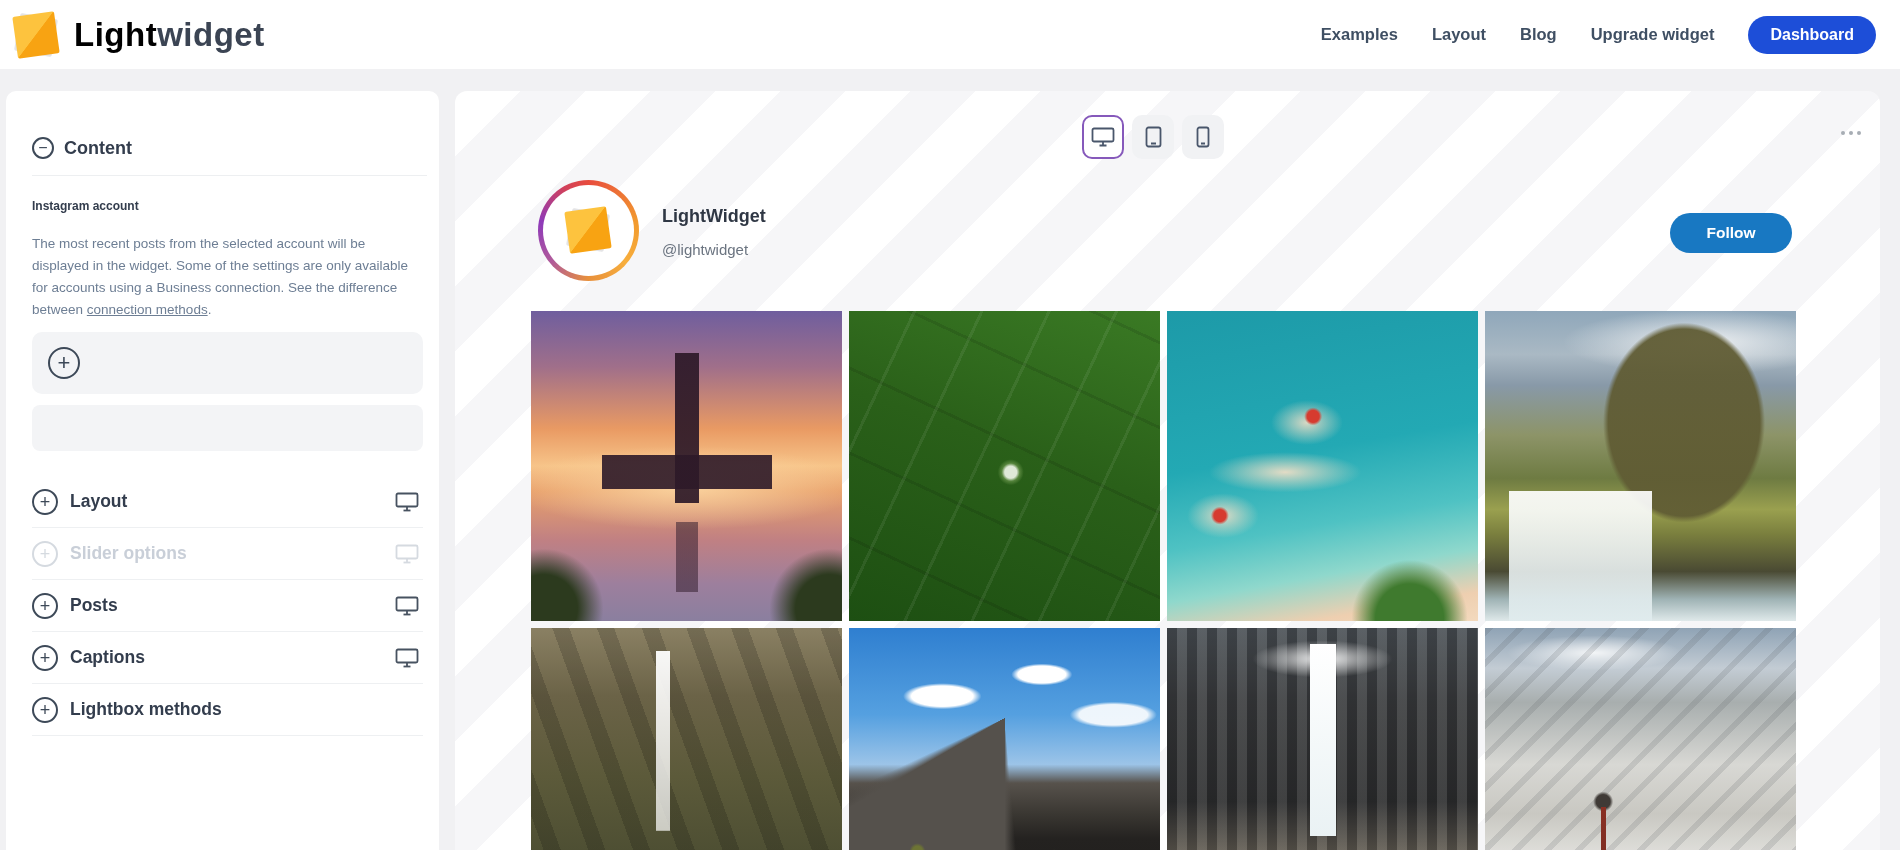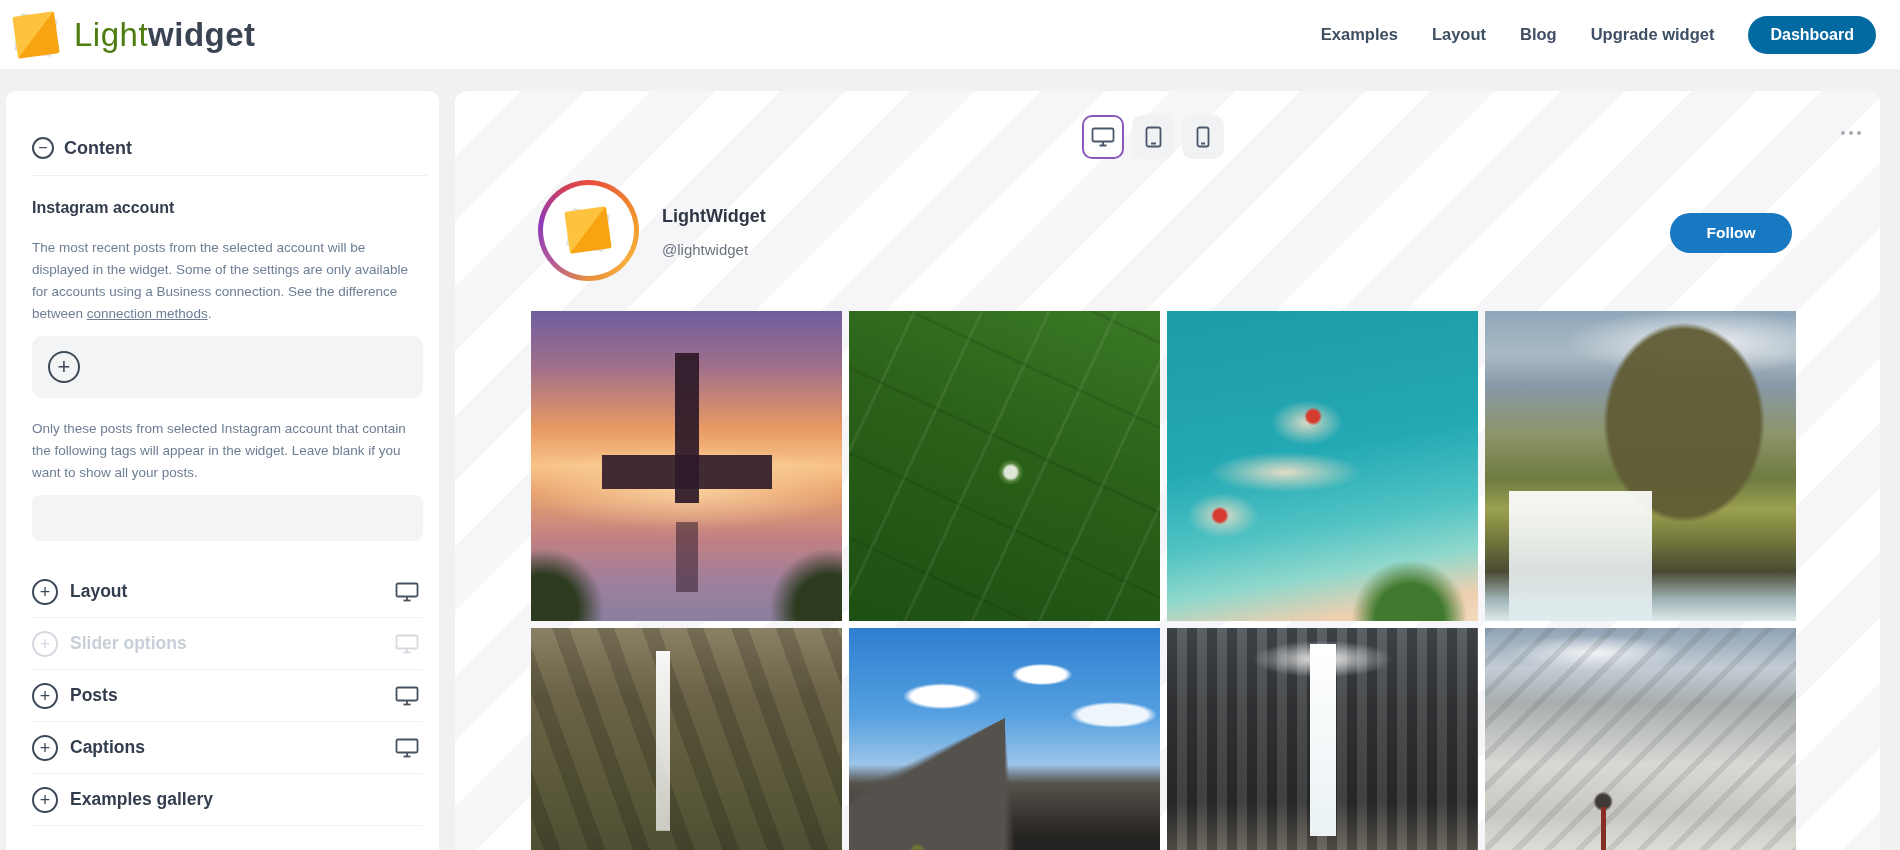--- a/index.html
+++ b/index.html
@@ -8,39 +8,39 @@
 
   
   header { position:absolute; left:0; top:0; width:1900px; height:69px; background:#ffffff;
     display:flex; align-items:center; justify-content:space-between; padding:0 24px 0 12px; z-index:5; }
   .logo { display:flex; align-items:center; gap:14px; cursor:pointer; }
   .logo-mark { position:relative; width:48px; height:48px; display:inline-block; }
   .logo-shadow { position:absolute; inset:5px; background:#e4e4e6; transform:rotate(10deg); border-radius:2px; }
   .logo-square { position:absolute; inset:3px; background:linear-gradient(to bottom right,#fdc33e 49%,#f8a312 50%);
     transform:rotate(-8deg); border-radius:2px; }
   .logo-text { font-size:33px; letter-spacing:0.5px; }
-  .logo-text .lt { color:#4d7c0f; font-weight:400; }
+  .logo-text .lt { color:#000000; font-weight:700; }
   .logo-text .lb { color:#3b4453; font-weight:700; }
   nav { display:flex; align-items:center; gap:34px; }
   nav a { text-decoration:none; color:#3f4f63; font-size:16.5px; font-weight:700; cursor:pointer; }
-  nav a.pill { background:#0369a1; color:#ffffff; padding:10px 22px; border-radius:20px; font-size:16px; }
+  nav a.pill { background:#1d4ed8; color:#ffffff; padding:10px 22px; border-radius:20px; font-size:16px; }
 
   
   aside { position:absolute; left:6px; top:91px; width:433px; height:770px; background:#ffffff;
     border-radius:10px; padding:46px 16px 0 26px; }
   .sec-head { display:flex; align-items:center; gap:10px; }
   .circle-icon { display:inline-flex; align-items:center; justify-content:center;
     border:2px solid #3d4958; border-radius:50%; color:#3d4958; flex:none;
     font-weight:400; line-height:1; }
   .ci-22 { width:22px; height:22px; font-size:16px; }
   .ci-26 { width:26px; height:26px; font-size:18px; }
   .ci-32 { width:32px; height:32px; font-size:22px; }
   .sec-title { font-size:18px; font-weight:700; color:#333d4d; }
   aside hr.top-div { border:none; border-top:1px solid #edeff1; margin:16px -4px 0 0; }
-  aside h3 { font-size:16px; font-weight:700; color:#333d4d; margin-top:23px; }
+  aside h3 { font-size:12px; font-weight:700; color:#333d4d; margin-top:23px; }
   .desc { margin-top:20px; font-size:13.5px; line-height:22px; color:#6d7e94; }
   .inline-link { color:#6d7e94; text-decoration:underline; cursor:pointer; }
   .connect-btn { margin-top:11px; width:100%; height:62px; background:#f3f4f6; border:none;
     border-radius:10px; display:flex; align-items:center; gap:17px; padding:0 16px; cursor:pointer;
     font-family:"Liberation Sans", sans-serif; font-size:16.5px; font-weight:700; color:#333d4d; text-align:left; }
   .tag-input { margin-top:11px; width:100%; height:46px; background:#f3f4f6; border:none;
     border-radius:8px; outline:none; padding:0 14px; font-size:14px; color:#333d4d; }
   .acc-list { margin-top:25px; }
   .acc-row { height:52px; display:flex; align-items:center; gap:12px;
     border-bottom:1px solid #eef0f2; cursor:pointer; }
@@ -162,21 +162,20 @@
   <hr class="top-div">
 
   <h3>Instagram account</h3>
   <p class="desc"><span>The most recent posts from the selected account will be displayed in the widget. Some of the settings are only available for accounts using a Business connection. See the difference between</span>
     <a class="inline-link">connection methods</a><span>.</span></p>
 
   <button class="connect-btn">
     <span class="circle-icon ci-32">+</span>
   </button>
 
-  <p class="desc">Only these posts from selected Instagram account that contain the following tags will appear in the widget. Leave blank if you want to show all your posts.</p>
   <input class="tag-input" value="" style="">
 
   <div class="acc-list">
     <div class="acc-row">
       <span class="circle-icon ci-26">+</span>
       <span class="acc-label">Layout</span>
       <span class="acc-spacer"></span>
       <svg class="mon-icon" width="24" height="20" viewBox="0 0 24 20">
           <rect x="1.5" y="1.5" width="21" height="13" rx="1.5"></rect>
           <path d="M8.5 18.5h7"></path>
@@ -208,21 +207,21 @@
       <span class="acc-label">Captions</span>
       <span class="acc-spacer"></span>
       <svg class="mon-icon" width="24" height="20" viewBox="0 0 24 20">
           <rect x="1.5" y="1.5" width="21" height="13" rx="1.5"></rect>
           <path d="M8.5 18.5h7"></path>
           <path d="M12 15v3.5"></path>
         </svg>
     </div>
     <div class="acc-row">
       <span class="circle-icon ci-26">+</span>
-      <span class="acc-label">Examples gallery</span>
+      <span class="acc-label">Lightbox methods</span>
       <span class="acc-spacer"></span>
     </div>
   </div>
 </aside>
 
 <main>
   <div class="device-toggles">
     <button class="dev-btn selected">
       <svg width="24" height="20" viewBox="0 0 24 20">
           <rect x="1.5" y="1.5" width="21" height="13" rx="1.5"></rect>

